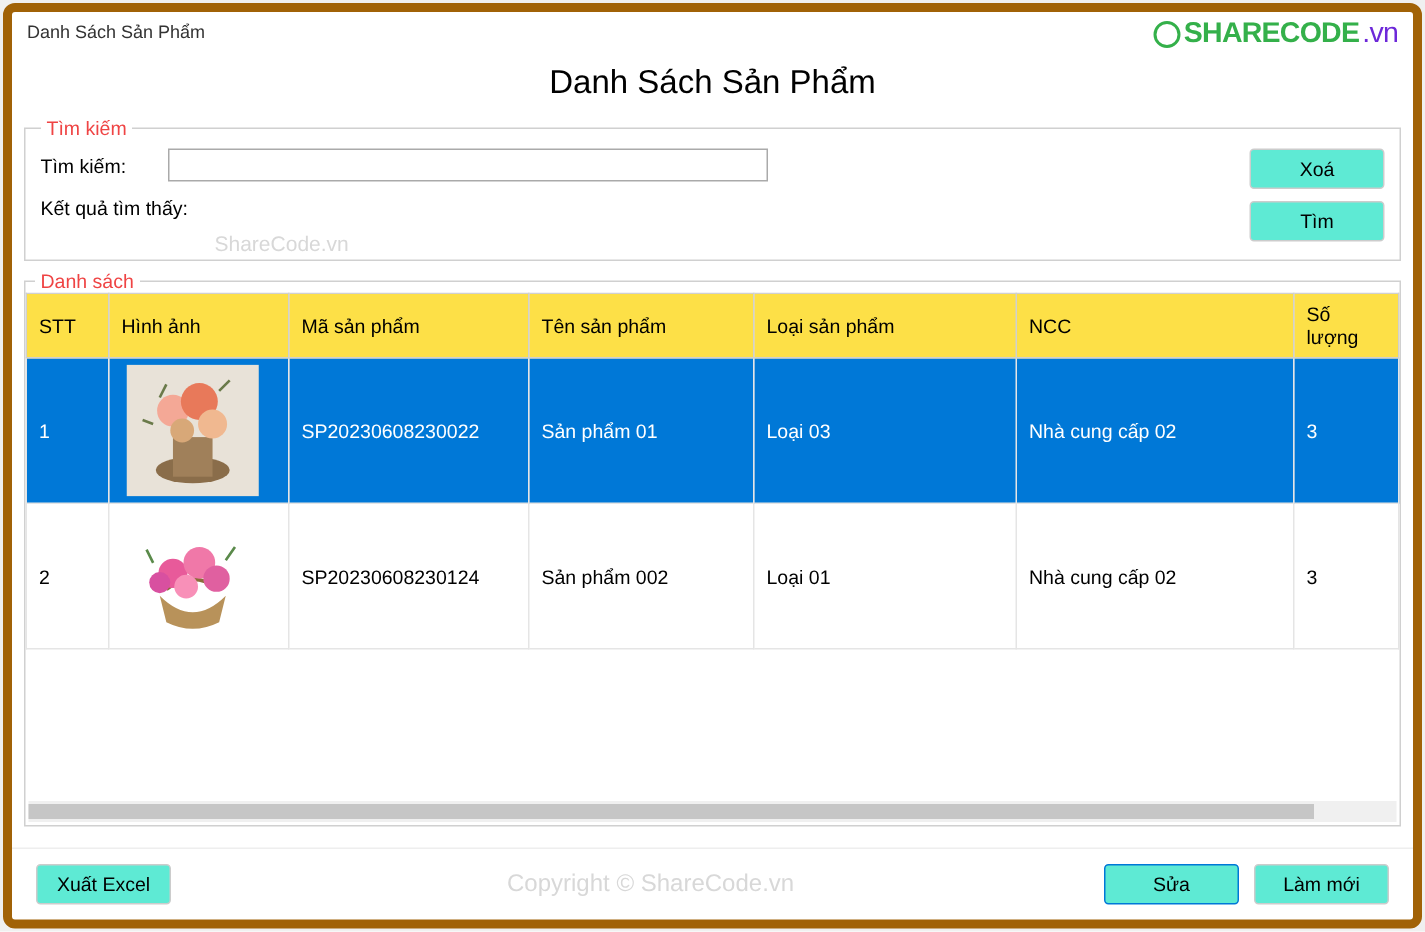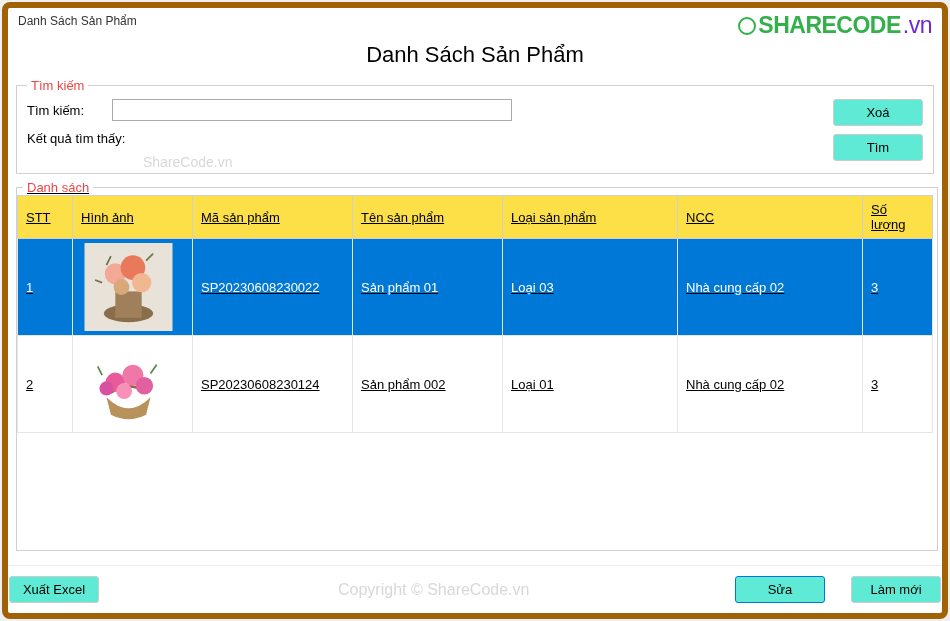--- a/index.html
+++ b/index.html
@@ -86,24 +86,23 @@
       gap: 8px;
       margin-left: auto;
     }
     .result-row {
       display: flex;
       align-items: center;
     }
     .list-fieldset {
       flex: 1;
       display: flex;
-      flex-direction: row;
+      flex-direction: column;
       overflow: hidden;
       padding: 0;
-      text-decoration: underline;
     }
     .list-fieldset legend { margin-left: 6px; }
     .table-wrap {
       flex: 1;
       overflow-x: auto;
       overflow-y: auto;
       border: none;
     }
     table {
       border-collapse: collapse;
@@ -138,39 +137,39 @@
       width: 95px;
       height: 88px;
       display: flex;
       align-items: center;
       justify-content: center;
       overflow: hidden;
     }
     .thumb svg { width: 100%; height: 100%; }
     .bottom-bar {
       display: flex;
-      padding: 10px 1px;
-      gap: 26px;
+      padding: 10px 16px;
+      gap: 10px;
       border-top: 1px solid #eee;
     }
     .bottom-bar .spacer { flex: 1; }
     .watermark {
       position: absolute;
       color: #d8d8d8;
       font-size: 14px;
       pointer-events: none;
       z-index: 50;
     }
     .wm1 { top: 146px; left: 135px; }
     .wm2 { bottom: 14px; left: 330px; font-size: 16px; }
     .logo {
       position: absolute;
       top: 4px;
       right: 10px;
-      font-size: 23px;
+      font-size: 19px;
       font-weight: bold;
       color: #34b04a;
       letter-spacing: -0.5px;
       display: flex;
       align-items: center;
       gap: 2px;
     }
     .logo .ring {
       width: 18px; height: 18px;
       border: 2px solid #34b04a;

